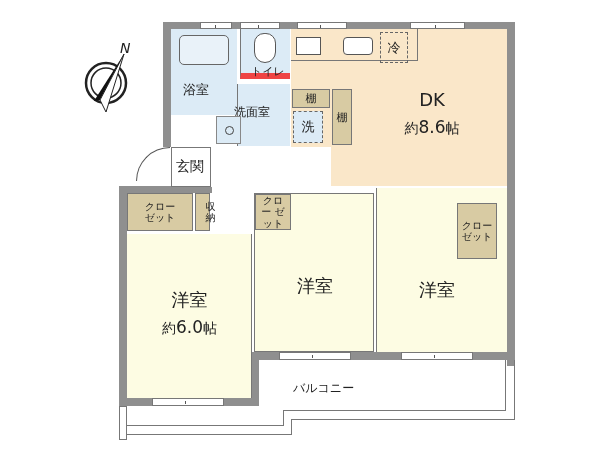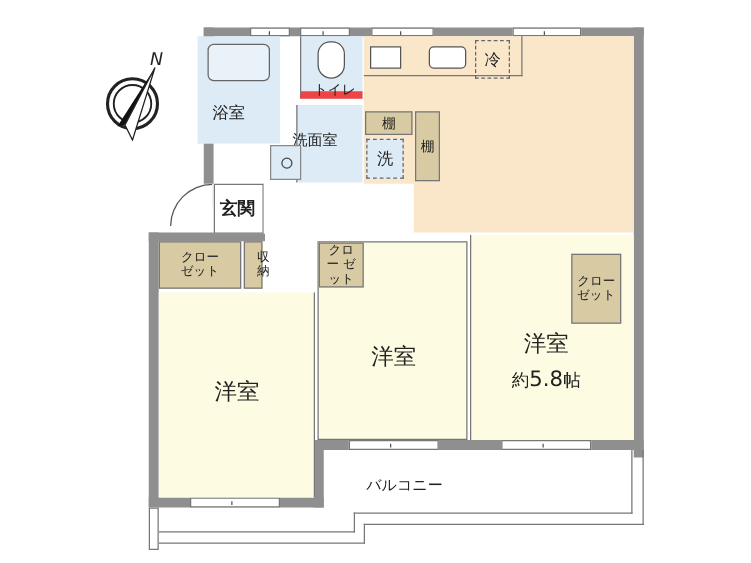--- a/index.html
+++ b/index.html
@@ -47,44 +47,48 @@
 
 <div class="abs win" style="left:200px;top:22px;width:32px;height:7px;"></div>
 <div class="abs win" style="left:240px;top:22px;width:40px;height:7px;"></div>
 <div class="abs win" style="left:297px;top:22px;width:50px;height:7px;"></div>
 <div class="abs win" style="left:410px;top:22px;width:55px;height:7px;"></div>
 
 <div class="abs win" style="left:152px;top:398px;width:72px;height:8px;"></div>
 <div class="abs win" style="left:279px;top:352px;width:72px;height:8px;"></div>
 <div class="abs win" style="left:401px;top:352px;width:72px;height:8px;"></div>
 
-<div class="abs bath" style="left:158px;top:29px;width:66px;height:86px;">
+<div class="abs bath" style="left:171px;top:29px;width:66px;height:86px;">
   <div class="abs" style="left:8px;top:6px;width:50px;height:30px;border:1.5px solid #666;border-radius:5px;background:#e9f2f9;"></div>
   <span class="abs small" style="left:12px;top:52px;font-size:13px;">浴室</span>
 </div>
 <div class="abs white" style="left:171px;top:115px;width:66px;height:32px;"></div>
 
 <div class="abs bath" style="left:240px;top:29px;width:50px;height:50px;border-left:1px solid #777;border-bottom:6px solid #ef4444;">
   <div class="abs" style="left:13px;top:4px;width:22px;height:30px;border:1.5px solid #555;border-radius:11px 11px 12px 12px;background:#fff;"></div>
   <span class="abs small" style="left:10px;top:35px;font-size:11px;">トイレ</span>
 </div>
 
 <div class="abs bath" style="left:237px;top:84px;width:53px;height:62px;border-left:1px solid #777;">
   <span class="abs small" style="left:-4px;top:20px;font-size:12px;">洗面室</span>
 </div>
 <div class="abs bath" style="left:216px;top:116px;width:25px;height:28px;border:1px solid #888;">
   <div class="abs" style="left:8px;top:9px;width:9px;height:9px;border:1.5px solid #444;border-radius:50%;"></div>
 </div>
 
-<div class="abs white" style="left:171px;top:147px;width:40px;height:40px;border:1px solid #777;font-weight:bold;">
+<div class="abs white" style="left:171px;top:147px;width:40px;height:40px;border:1px solid #777;">
   <span class="abs" style="left:4px;top:10px;font-size:14px;">玄関</span>
 </div>
 <div class="abs" style="left:136px;top:147px;width:34px;height:34px;border-top:1px solid #555;border-left:1px solid #555;border-top-left-radius:34px;"></div>
 
 <div class="abs dk" style="left:291px;top:29px;width:216px;height:157px;">
+  <div class="abs room" style="left:66px;top:55px;width:150px;height:60px;">
+    <span class="name">DK</span>
+    <span class="size"><span>約</span><b>8.6</b><span>帖</span></span>
+  </div>
   <div class="abs" style="left:0;top:0;width:127px;height:32px;border-bottom:1px solid #777;border-right:1px solid #777;"></div>
   <div class="abs" style="left:5px;top:8px;width:25px;height:18px;border:1.5px solid #555;background:#fff;"></div>
   <div class="abs" style="left:52px;top:8px;width:30px;height:18px;border:1.5px solid #555;border-radius:4px;background:#fff;"></div>
   <div class="abs dash room" style="left:89px;top:3px;width:28px;height:31px;">
     <span class="small" style="font-size:13px;">冷</span>
   </div>
   <div class="abs storage room" style="left:1px;top:60px;width:38px;height:19px;">
     <span class="small" style="font-size:11px;">棚</span>
   </div>
   <div class="abs storage room" style="left:41px;top:60px;width:20px;height:56px;">
@@ -94,20 +98,21 @@
 
 <div class="abs bath dash room" style="left:293px;top:111px;width:30px;height:32px;">
   <span class="small" style="font-size:13px;">洗</span>
 </div>
 
 <div class="abs white" style="left:211px;top:147px;width:120px;height:40px;"></div>
 
 <div class="abs western" style="left:127px;top:234px;width:125px;height:164px;border-right:1px solid #777;">
   <div class="abs room" style="left:0;top:50px;width:125px;height:60px;">
     <span class="name">洋室</span>
+    <span class="size"><span>約</span><b>6.0</b><span>帖</span></span>
   </div>
 </div>
 <div class="abs storage room tiny" style="left:127px;top:193px;width:66px;height:38px;">
   <span style="width:40px;">クロー ゼット</span>
 </div>
 <div class="abs storage room tiny" style="left:195px;top:193px;width:15px;height:38px;">
   <span style="width:11px;margin-left:16px;">収納</span>
 </div>
 
 <div class="abs western" style="left:254px;top:193px;width:120px;height:159px;border:1px solid #777;">
@@ -115,21 +120,20 @@
     <span class="name">洋室</span>
   </div>
 </div>
 <div class="abs storage room tiny" style="left:255px;top:194px;width:36px;height:36px;">
   <span style="width:30px;">クロー ゼット</span>
 </div>
 
 <div class="abs western" style="left:376px;top:188px;width:131px;height:164px;border-left:1px solid #777;">
   <div class="abs room" style="left:0;top:72px;width:120px;height:60px;">
     <span class="name">洋室</span>
-    <span class="size"><span>約</span><b>5.8</b><span>帖</span></span>
   </div>
 </div>
 <div class="abs storage room tiny" style="left:457px;top:203px;width:40px;height:56px;">
   <span style="width:36px;">クロー ゼット</span>
 </div>
 
 <div class="abs" style="left:259px;top:360px;width:248px;height:50px;">
   <span class="abs" style="left:34px;top:20px;font-size:12px;">バルコニー</span>
 </div>
 <div class="abs line" style="left:505px;top:360px;width:1px;height:51px;"></div>

